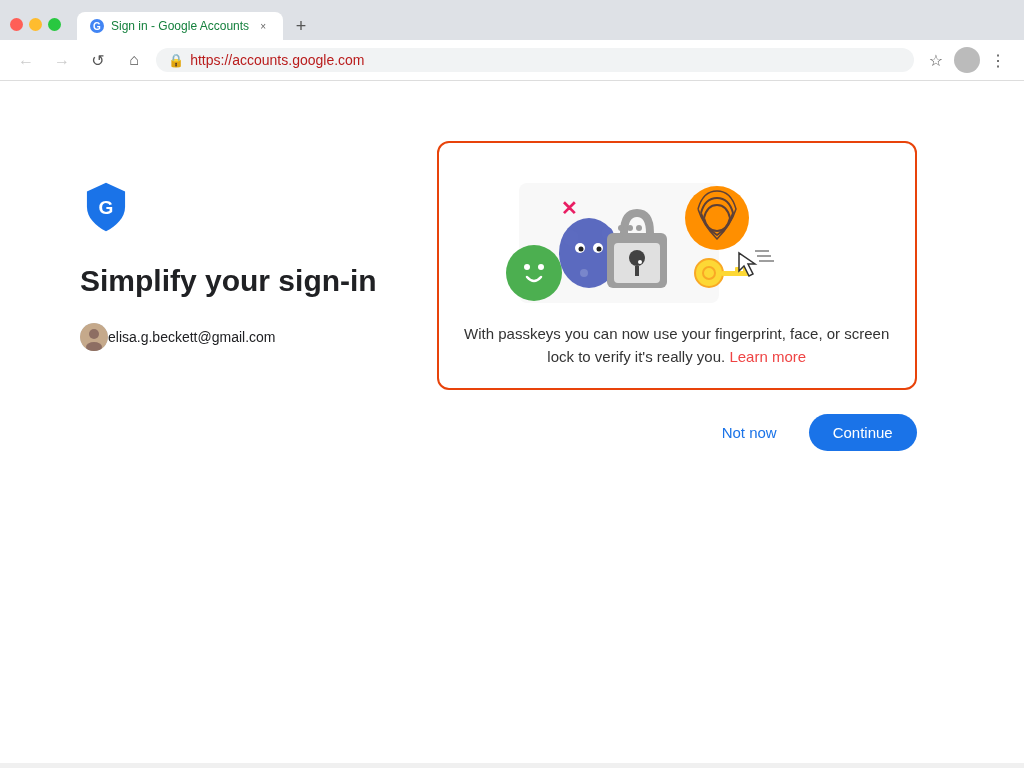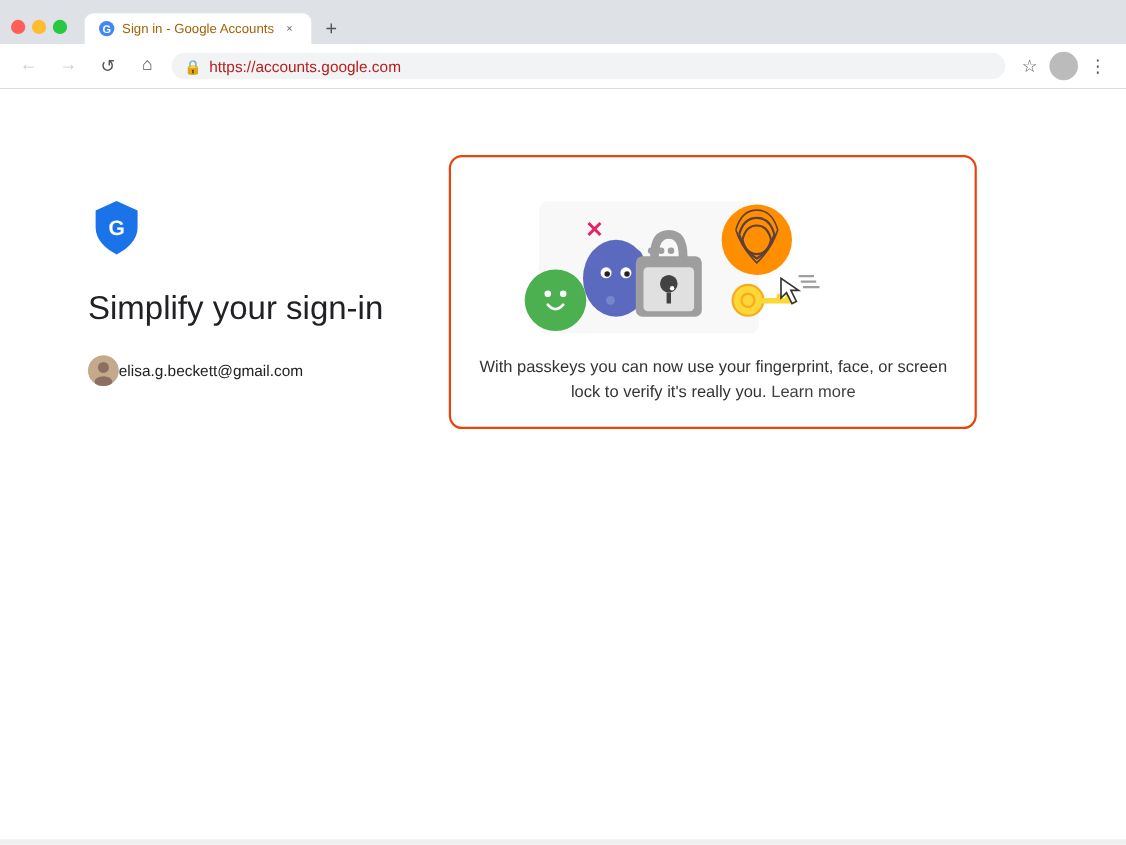--- a/index.html
+++ b/index.html
@@ -9,50 +9,50 @@
     .browser-chrome { background: #dee1e6; width: 100%; }
     .title-bar { display: flex; align-items: center; padding: 8px 10px 0; gap: 6px; }
     .traffic-lights { display: flex; gap: 6px; align-items: center; }
     .traffic-light { width: 13px; height: 13px; border-radius: 50%; }
     .tl-red { background: #ff5f57; }
     .tl-yellow { background: #febc2e; }
     .tl-green { background: #28c840; }
     .tab-bar { display: flex; align-items: flex-end; padding: 0 10px; margin-top: 4px; }
     .tab { background: white; border-radius: 8px 8px 0 0; padding: 6px 12px; display: flex; align-items: center; gap: 6px; font-size: 13px; color: #333; min-width: 200px; max-width: 240px; }
     .tab-favicon { width: 16px; height: 16px; }
-    .tab-title { flex: 1; font-size: 12px; color: #a16207; white-space: nowrap; overflow: hidden; text-overflow: ellipsis; }
+    .tab-title { flex: 1; font-size: 12px; color: #15803d; white-space: nowrap; overflow: hidden; text-overflow: ellipsis; }
     .tab-close { width: 16px; height: 16px; border-radius: 50%; display: flex; align-items: center; justify-content: center; font-size: 10px; color: #666; cursor: pointer; }
     .tab-new { background: none; border: none; width: 28px; height: 28px; display: flex; align-items: center; justify-content: center; font-size: 18px; color: #555; cursor: pointer; margin-left: 4px; }
 
     .nav-bar { background: white; display: flex; align-items: center; padding: 6px 12px; gap: 8px; border-bottom: 1px solid #ddd; }
     .nav-btn { background: none; border: none; width: 28px; height: 28px; display: flex; align-items: center; justify-content: center; border-radius: 50%; cursor: pointer; color: #555; font-size: 16px; }
     .nav-btn.disabled { color: #ccc; cursor: default; }
     .address-bar { flex: 1; display: flex; align-items: center; background: #f1f3f4; border-radius: 20px; padding: 4px 12px; gap: 6px; }
     .lock-icon { color: #555; font-size: 13px; }
     .address-text { font-size: 14px; color: #b91c1c; flex: 1; }
     .nav-right { display: flex; align-items: center; gap: 4px; }
     .nav-icon-btn { background: none; border: none; width: 28px; height: 28px; display: flex; align-items: center; justify-content: center; border-radius: 50%; cursor: pointer; color: #555; font-size: 16px; }
     .profile-circle { width: 26px; height: 26px; border-radius: 50%; background: #bbb; }
 
     
     .page-content { background: white; height: calc(768px - 86px); display: flex; align-items: flex-start; padding: 60px 80px; gap: 60px; }
 
     
     .left-section { display: flex; flex-direction: column; gap: 20px; padding-top: 40px; }
     .google-shield { width: 52px; height: 52px; }
-    .page-title { font-size: 30px; color: #202124; font-weight: 400; line-height: 1.2; margin-top: 10px; }
+    .page-title { font-size: 30px; color: #202124; font-weight: 700; line-height: 1.2; margin-top: 10px; }
     .user-info { display: flex; align-items: center; margin-top: 4px; }
     .user-avatar { width: 28px; height: 28px; border-radius: 50%; overflow: hidden; background: #ccc; display: flex; align-items: center; justify-content: center; }
     .user-email { font-size: 14px; color: #202124; }
 
     
     .right-section { flex: 1; max-width: 480px; }
     .passkey-card { border: 2px solid #e8430a; border-radius: 12px; padding: 20px; }
     .card-description { font-size: 15px; color: #333; line-height: 1.5; text-align: center; }
-    .learn-more { color: #404040; text-decoration: none; }
+    .learn-more { color: #ef4444; text-decoration: none; }
 
     
     .action-buttons { display: flex; align-items: center; justify-content: flex-end; gap: 16px; margin-top: 24px; padding-right: 0; }
     .btn-not-now { background: none; border: none; color: #1a73e8; font-size: 15px; cursor: pointer; padding: 10px 16px; border-radius: 4px; font-weight: 500; }
     .btn-continue { background: #1a73e8; color: white; border: none; border-radius: 20px; padding: 10px 24px; font-size: 15px; cursor: pointer; font-weight: 500; }
 
     
     .illus-container { position: relative; width: 100%; height: 160px; }
   </style>
 </head>
@@ -175,15 +175,19 @@
           <line x1="300" y1="98" x2="315" y2="98" stroke="#9e9e9e" stroke-width="2"></line>
         </svg>
       </div>
 
       <p class="card-description">
         <span>With passkeys you can now use your fingerprint, face, or screen lock to verify it's really you.</span>
         <a href="#" class="learn-more">Learn more</a>
       </p>
     </div>
 
+    <div class="action-buttons">
+      <button class="btn-not-now">Not now</button>
+      <button class="btn-continue">Continue</button>
+    </div>
   </div>
 
 </div>
 
 </body></html>

